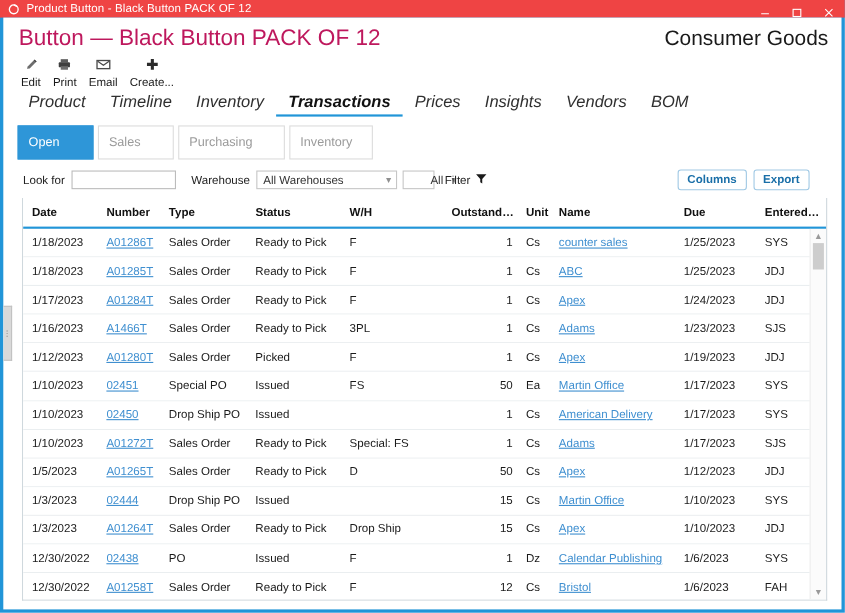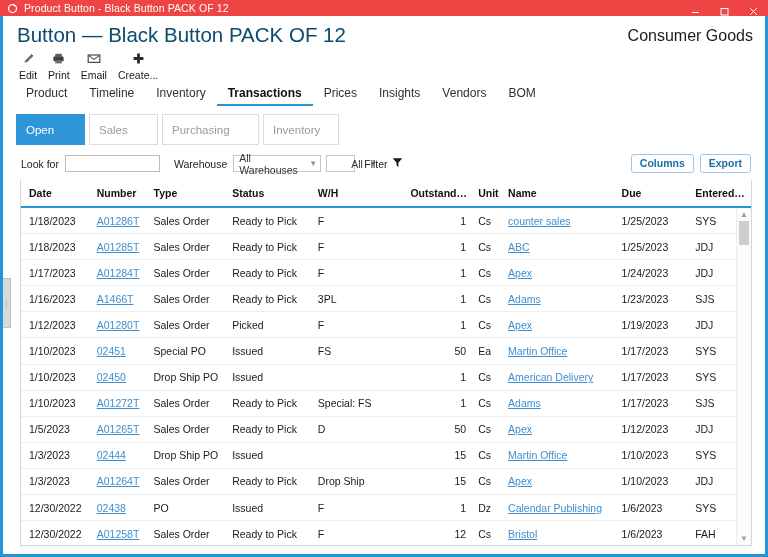--- a/index.html
+++ b/index.html
@@ -82,27 +82,27 @@
   
   .page-head {
     padding: 6px 12px 0 14px;
     display: flex;
     align-items: flex-start;
     justify-content: space-between;
     flex: 0 0 auto;
   }
   .page-title {
     font-size: 20.5px;
-    color: #0c4a6e;
+    color: #be185d;
     font-weight: normal;
     line-height: 26px;
     white-space: nowrap;
   }
   .page-brand {
-    font-size: 16px;
+    font-size: 19px;
     color: #1a1a1a;
     line-height: 26px;
     padding-top: 1px;
     white-space: nowrap;
   }
 
   
   .cmdbar {
     display: flex;
     align-items: center;
@@ -126,27 +126,28 @@
   
   .tabs {
     display: flex;
     align-items: flex-end;
     padding-left: 12px;
     flex: 0 0 auto;
     border-bottom: 0;
     height: 22px;
   }
   .tab {
-    font-size: 12px;
+    font-size: 15px;
     color: #303030;
     padding: 2px 11px 4px 11px;
     cursor: pointer;
     white-space: nowrap;
     border-bottom: 2px solid transparent;
     line-height: 14px;
+    font-style: italic;
   }
   .tab.active {
     font-weight: bold;
     color: #111111;
     border-bottom: 2px solid #2195d8;
   }
 
   
   .subtabs {
     display: flex;
@@ -209,32 +210,32 @@
     color: #333;
     cursor: pointer;
     padding: 0 3px 0 5px;
   }
   .sel .caret {
     color: #909090;
     font-size: 8px;
     margin-left: 6px;
     line-height: 1;
   }
-  .sel-warehouse { width: 88px; margin-right: 5px; }
+  .sel-warehouse { width: 128px; margin-right: 5px; }
   .sel-all { width: 16px; margin-right: 9px; padding-left: 24px; }
   .filter-link {
     display: inline-flex;
     align-items: center;
     gap: 4px;
     cursor: pointer;
     color: #222;
   }
   .rightbtns {
     position: absolute;
-    right: 14px;
+    right: 29px;
     display: flex;
     gap: 6px;
   }
   .pillbtn {
     border: 1px solid #9fc8e4;
     border-radius: 3px;
     background: #ffffff;
     color: #1a6fa8;
     font-size: 10.5px;
     font-weight: bold;

